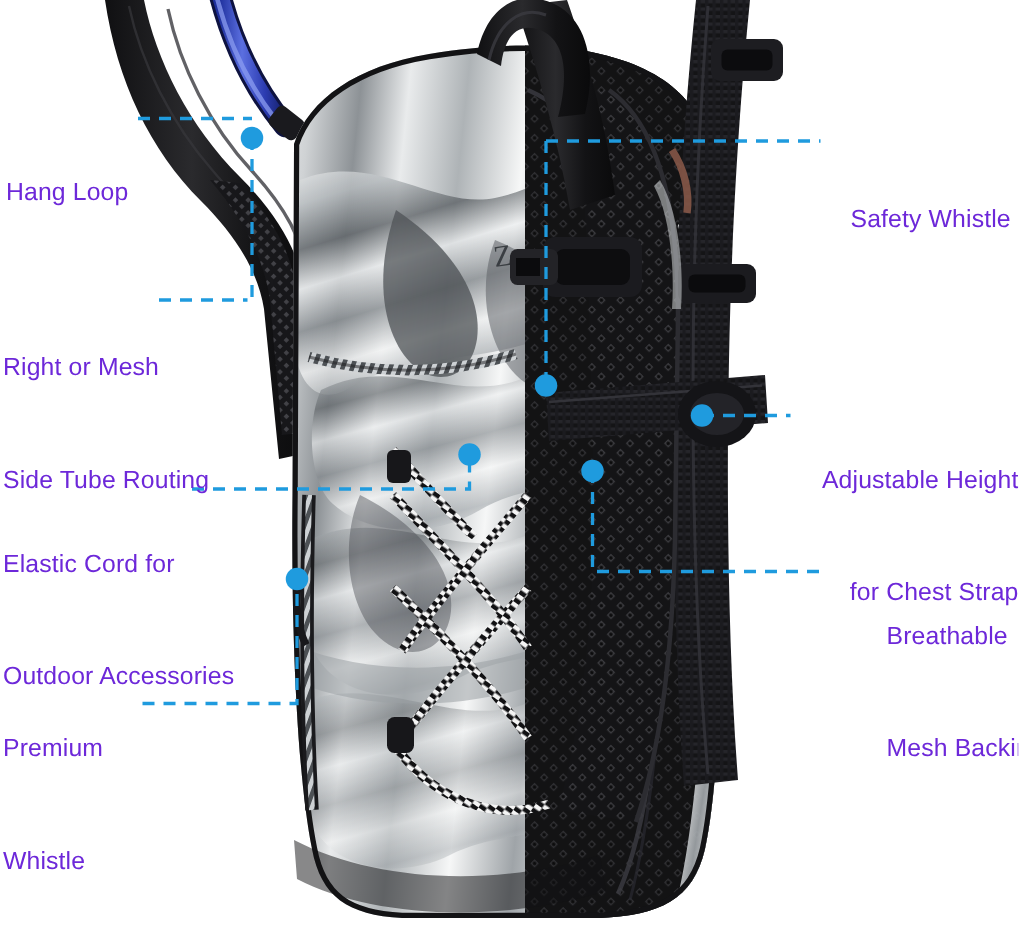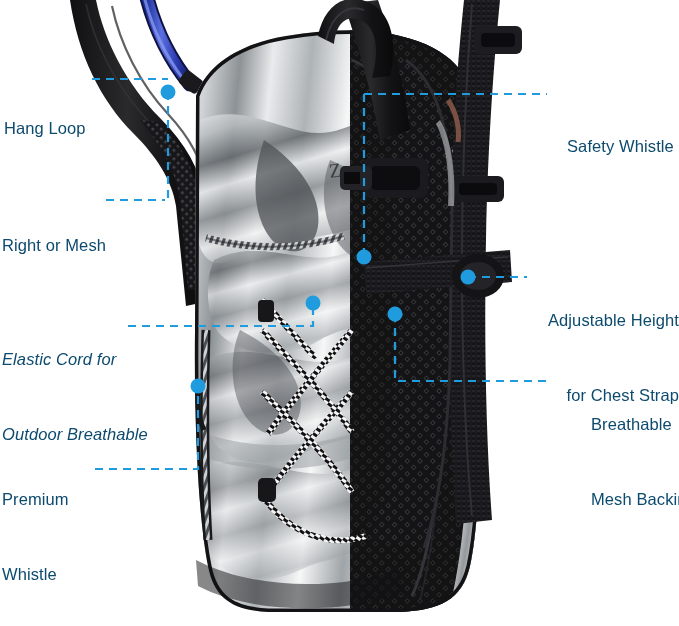--- a/index.html
+++ b/index.html
@@ -11,21 +11,21 @@
     position:relative;
   }
   #stage{position:absolute;inset:0;width:679px;height:626px;overflow:hidden;background:#fff;}
 
   
   #product{position:absolute;left:0;top:0;width:679px;height:626px;}
 
   
   .label{
     position:absolute;
-    color:#0c4a6e;
+    color:#6d28d9;
     font-size:16.5px;
     line-height:25px;
     letter-spacing:.1px;
     white-space:pre;
     font-family:"Liberation Sans", sans-serif;
   }
   .label.right-al{text-align:right;}
 
   
   #overlay{position:absolute;left:0;top:0;width:679px;height:626px;pointer-events:none;}
@@ -271,25 +271,26 @@
         <circle cx="364" cy="257" r="7.5" fill="#1f9bde"></circle>
       </g>
   </svg>
 
   <div class="label" style="top: 66px; left: 4px;">
     <div>Hang Loop</div>
   </div>
 
   <div class="label" style="top: 183px; left: 2px;">
     <div>Right or Mesh</div>
-  </div>
-
-  <div class="label" style="top: 297px; left: 2px; font-style: italic;">
+    <div>Side Tube Routing</div>
+  </div>
+
+  <div class="label" style="top: 314px; left: 2px;">
     <div>Elastic Cord for</div>
-    <div>Outdoor Breathable</div>
+    <div>Outdoor Accessories</div>
   </div>
 
   <div class="label" style="top: 437px; left: 2px;">
     <div>Premium</div>
     <div>Whistle</div>
   </div>
 
   <div class="label right-al" style="top: 258px; right: 0px;">
     <div>Adjustable Height</div>
     <div>for Chest Strap</div>

